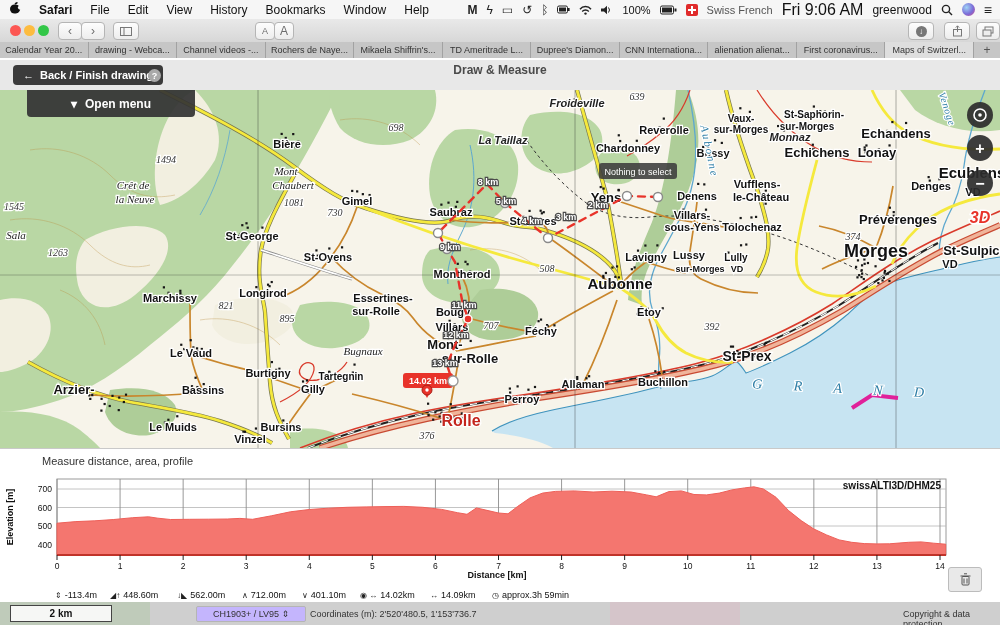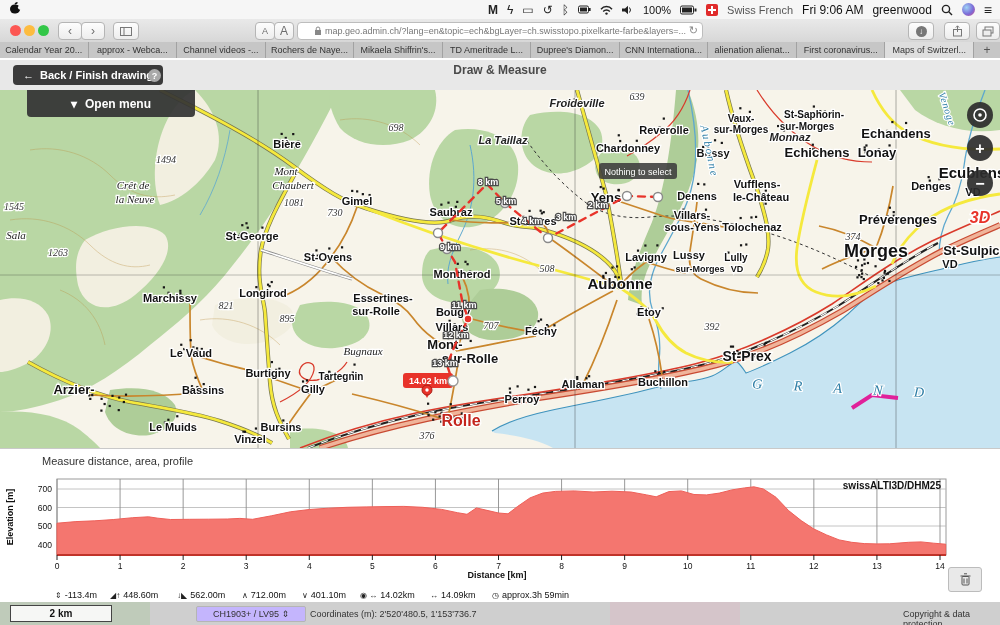--- a/index.html
+++ b/index.html
@@ -69,20 +69,21 @@
 
   <div id="menubar">
     <span class="mitem">
       <svg width="12" height="14" viewBox="0 0 12 14">
         <circle cx="5.6" cy="8" r="4.6" fill="#111"></circle>
           <circle cx="7" cy="8" r="4.2" fill="#111"></circle>
         <circle cx="11" cy="6.6" r="2.1" fill="#f6f6f6"></circle>
         <ellipse cx="7.2" cy="2.3" rx="1.7" ry="0.9" fill="#111" transform="rotate(-28 7.2 2.3)"></ellipse>
       </svg>
     </span>
+    <span id="menu-items"><span class="mitem bold">Safari</span><span class="mitem">File</span><span class="mitem">Edit</span><span class="mitem">View</span><span class="mitem">History</span><span class="mitem">Bookmarks</span><span class="mitem">Window</span><span class="mitem">Help</span></span>
     <span id="menu-right">
         <span class="sicon" style="font-weight: bold;">M</span>
         <span class="sicon">ϟ</span>
         <span class="sicon">▭</span>
         <span class="sicon">↺</span>
         <span class="sicon">ᛒ</span>
         <svg width="13" height="9" viewBox="0 0 13 9">
           <rect x="0.5" y="1" width="10" height="7" rx="1.5" fill="none" stroke="#222"></rect>
           <rect x="2" y="2.5" width="7" height="4" fill="#222"></rect>
           <rect x="11" y="3" width="1.6" height="3" fill="#222"></rect>
@@ -97,21 +98,21 @@
           <path d="M7.5,2.5 A4,4 0 0 1 7.5,7.5" fill="none" stroke="#222"></path>
         </svg>
         <span>100%</span>
         <svg width="17" height="10" viewBox="0 0 17 10">
           <rect x="0.5" y="1" width="13" height="8" rx="1.5" fill="none" stroke="#222"></rect>
           <rect x="2" y="2.5" width="10" height="5" fill="#222"></rect>
           <rect x="14.5" y="3.5" width="2" height="3" fill="#222"></rect>
         </svg>
         <span class="swissflag"></span>
         <span style="color: rgb(85, 85, 85);">Swiss French</span>
-        <span style="font-size: 12px;">Fri 9:06 AM</span>
+        <span style="font-size: 16px;">Fri 9:06 AM</span>
         <span style="font-size: 12px;">greenwood</span>
         <svg width="12" height="12" viewBox="0 0 12 12">
           <circle cx="5" cy="5" r="3.6" fill="none" stroke="#222" stroke-width="1.4"></circle>
           <line x1="7.8" y1="7.8" x2="11" y2="11" stroke="#222" stroke-width="1.4"></line>
         </svg>
         <span class="siri"></span>
         <span class="sicon" style="font-size: 14px;">≡</span>
       </span>
   </div>
 
@@ -122,49 +123,41 @@
     <div class="navbtn" style="left:58px;width:22px;">‹</div>
     <div class="navbtn" style="left:81px;width:22px;">›</div>
     <div class="navbtn" style="left:113px;width:24px;">
       <svg width="12" height="9" viewBox="0 0 12 9">
           <rect x="0.5" y="0.5" width="11" height="8" fill="none" stroke="#777"></rect>
           <line x1="4" y1="0.5" x2="4" y2="8.5" stroke="#777"></line>
         </svg>
     </div>
     <div class="navbtn" style="left:255px;width:18px;font-size:9px;">A</div>
     <div class="navbtn" style="left:274px;width:18px;">A</div>
-    <div id="urlbar">
-      <svg width="8" height="10" viewBox="0 0 8 10" style="margin-right:3px;flex:none;">
-        <rect x="1" y="4" width="6" height="5" fill="#888"></rect>
-          <path d="M2.2,4 V2.8 a1.8,1.8 0 0 1 3.6,0 V4" fill="none" stroke="#888"></path>
-      </svg>
-      <span>map.geo.admin.ch/?lang=en&amp;topic=ech&amp;bgLayer=ch.swisstopo.pixelkarte-farbe&amp;layers=...</span>
-      <span id="urlreload">↻</span>
-    </div>
     <div class="navbtn" style="left:908px;width:24px;">
       <span style="width:11px;height:11px;border-radius:50%;background:#777;color:#fff;font-size:8px;display:flex;align-items:center;justify-content:center;">↓</span>
     </div>
     <div class="navbtn" style="left:944px;width:24px;">
       <svg width="11" height="12" viewBox="0 0 11 12">
         <rect x="1.5" y="4.5" width="8" height="6.5" fill="none" stroke="#777"></rect>
         <line x1="5.5" y1="1" x2="5.5" y2="7" stroke="#777"></line>
           <path d="M3.8,2.6 L5.5,0.8 L7.2,2.6" fill="none" stroke="#777"></path>
       </svg>
     </div>
     <div class="navbtn" style="left:976id px;left:976px;width:22px;">
       <svg width="12" height="11" viewBox="0 0 12 11">
         <rect x="3" y="1" width="8" height="6" fill="none" stroke="#777"></rect>
           <rect x="1" y="4" width="8" height="6" fill="#ededed" stroke="#777"></rect>
       </svg>
     </div>
   </div>
 
   <div id="tabbar">
       <div class="tab">Calendar Year 20...</div>
-      <div class="tab">approx - Webca...</div>
+      <div class="tab">drawing - Webca...</div>
       <div class="tab">Channel videos -...</div>
       <div class="tab">Rochers de Naye...</div>
       <div class="tab">Mikaela Shiffrin's...</div>
       <div class="tab">TD Ameritrade L...</div>
       <div class="tab">Dupree's Diamon...</div>
       <div class="tab">CNN Internationa...</div>
       <div class="tab">alienation alienat...</div>
       <div class="tab">First coronavirus...</div>
       <div class="tab active">Maps of Switzerl...</div>
       <div id="newtab">+</div>

